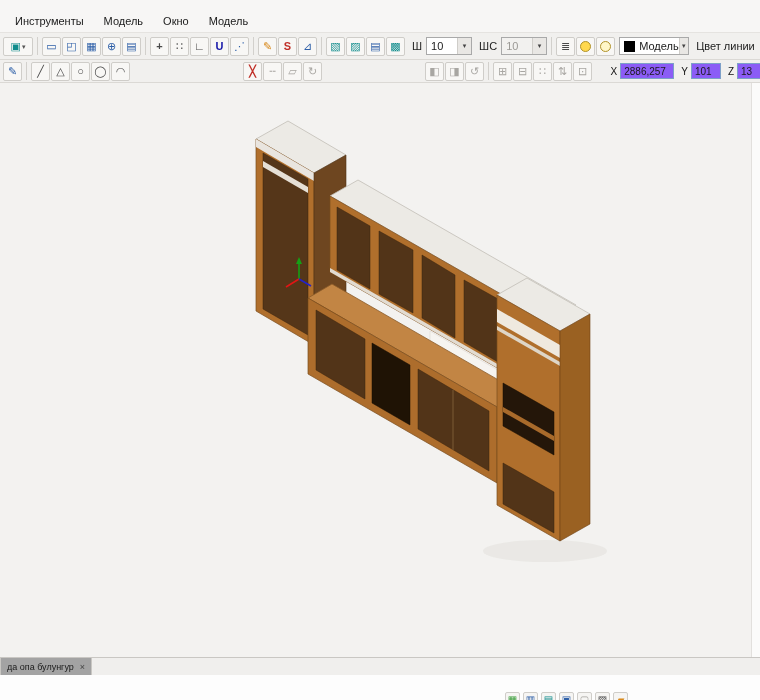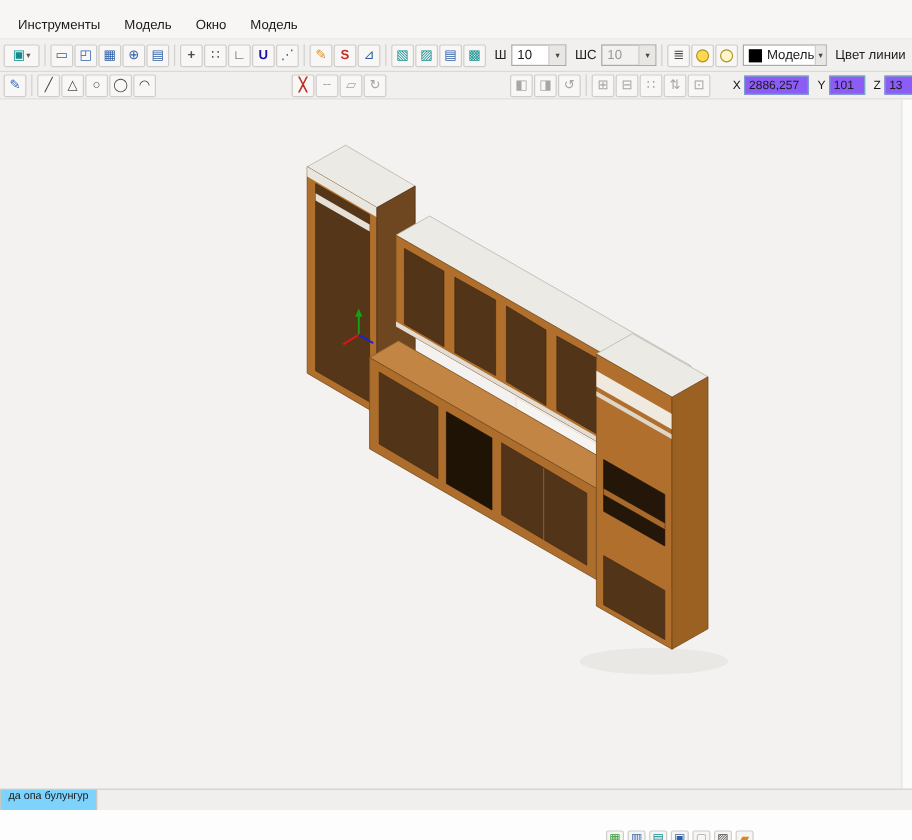--- a/index.html
+++ b/index.html
@@ -61,23 +61,23 @@
   }
   .vscroll{
     position:absolute;right:0;top:0;width:8px;height:100%;
     background:#fbfbfa;border-left:1px solid #e2e0dd;
   }
   .tabbar{
     height:17px;background:#f0efed;border-top:1px solid #c9c7c3;
     display:flex;align-items:stretch;
   }
   .doc-tab{
-    display:flex;align-items:center;background:#7dd3fc;
+    display:flex;align-items:center;background:#a3a3a3;
     border-right:1px solid #c9c7c3;border-left:1px solid #c9c7c3;
-    padding:0 6px;font-size:9px;gap:6px;cursor:default;flex-direction:column;
+    padding:0 6px;font-size:9px;gap:6px;cursor:default;
   }
   .doc-tab .tab-close{font-size:9px;color:#444;cursor:default;}
   .bottom-panel{
     height:30px;background:#fdfdfd;position:relative;overflow:hidden;
   }
   .dock{
     position:absolute;left:505px;top:17px;display:flex;gap:3px;
   }
   .dock-btn{
     width:15px;height:16px;box-sizing:border-box;border:1px solid #cfcdc9;

